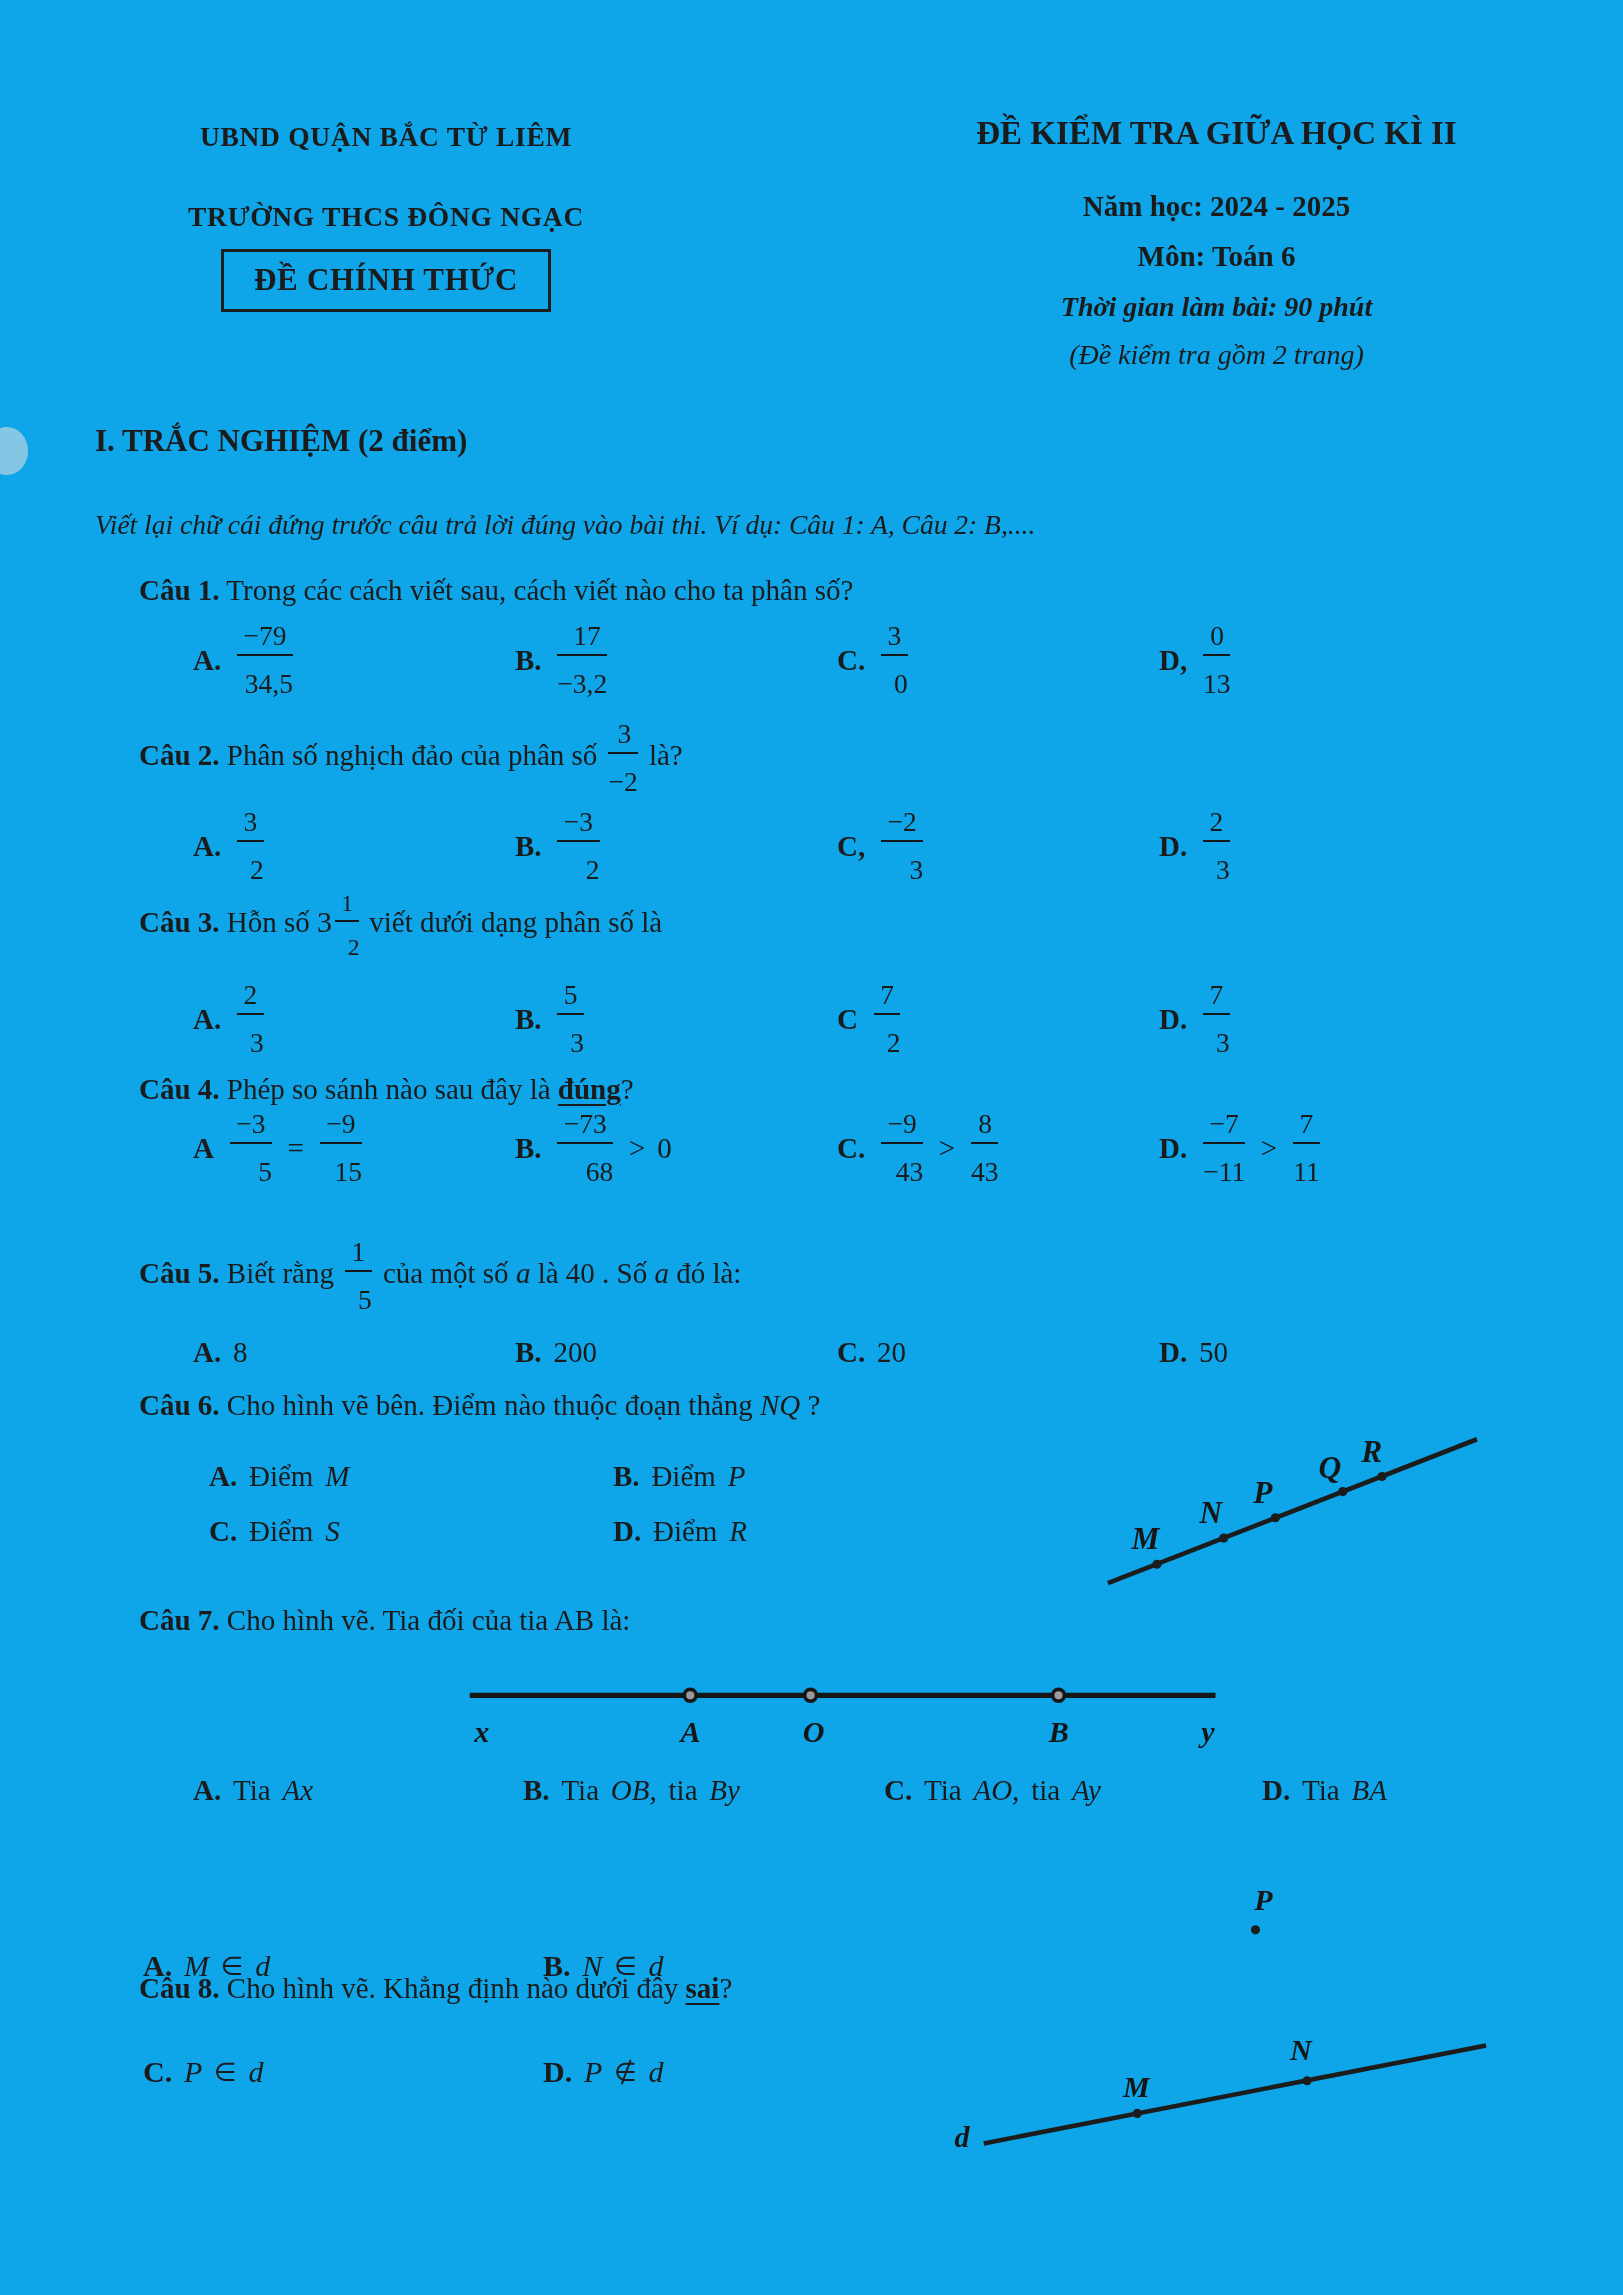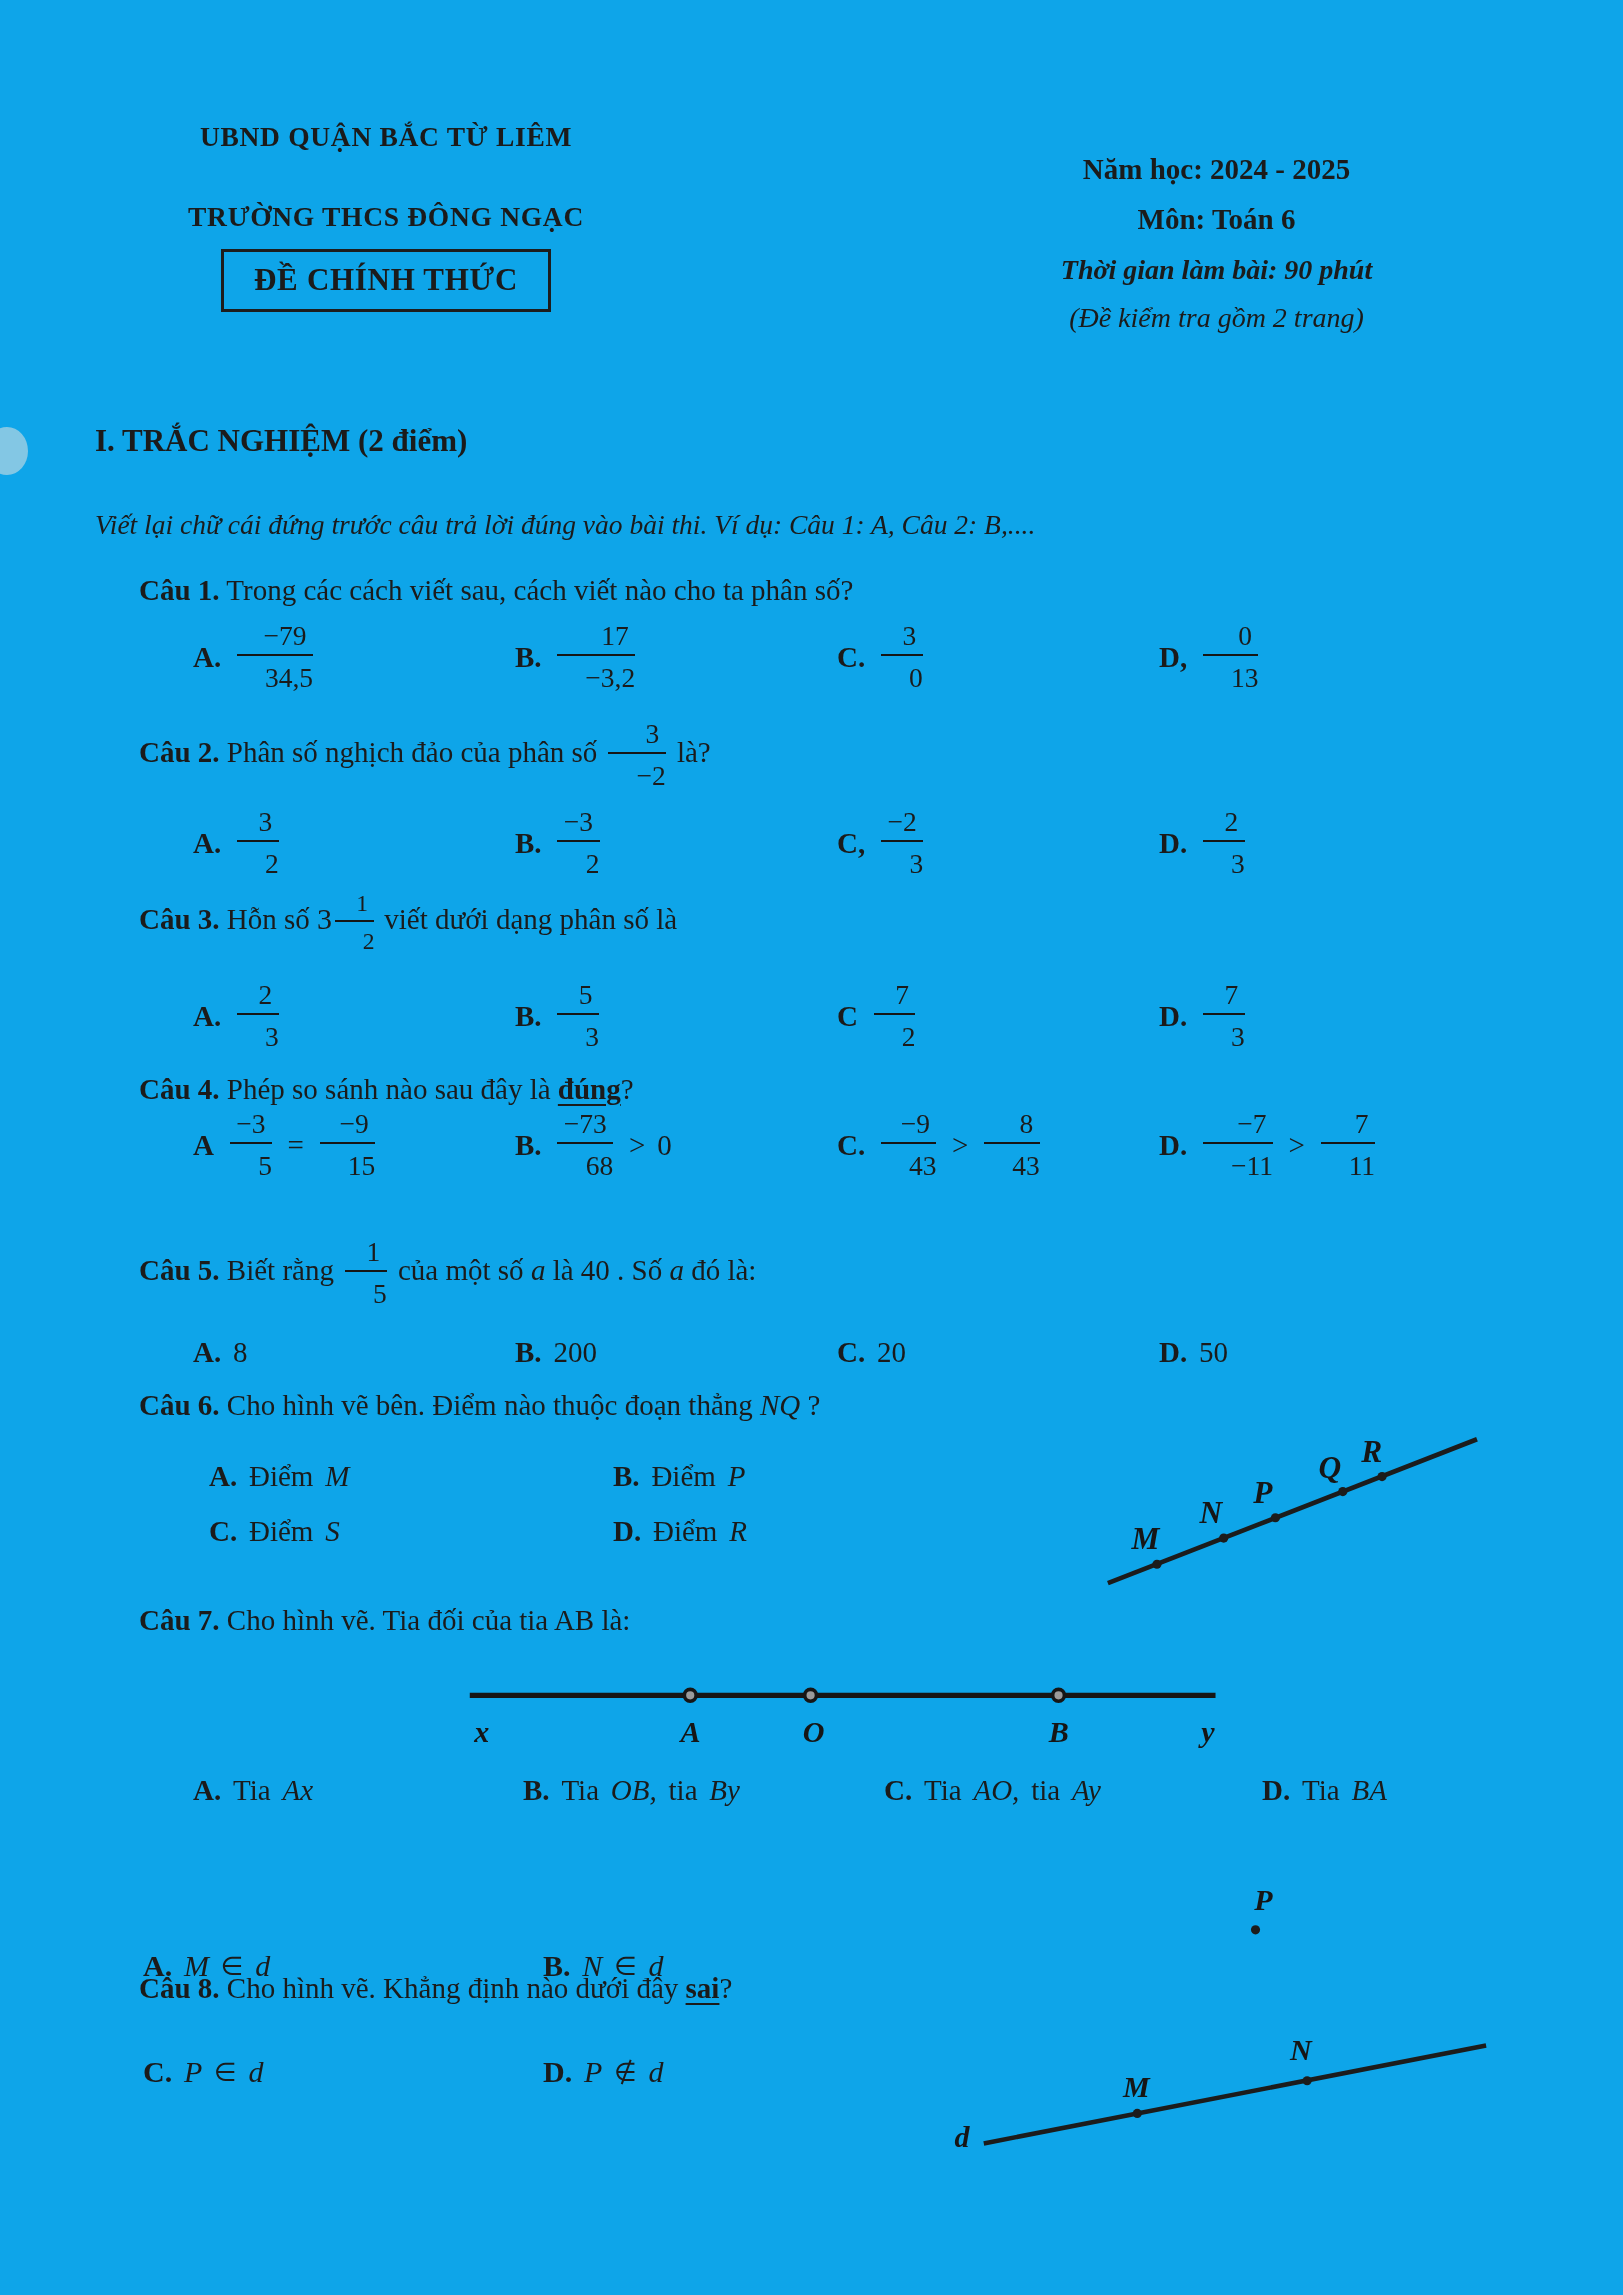--- a/index.html
+++ b/index.html
@@ -26,21 +26,21 @@
   
   .sec-h{position:absolute;left:95px;top:423px;font-size:31px;font-weight:bold;}
   .instr{position:absolute;left:95px;top:509px;font-size:27.5px;font-style:italic;}
   
   .qline{position:absolute;left:95px;font-size:29px;white-space:nowrap;}
   .qno{font-weight:bold;margin-left:44px;}
   .emph{font-weight:bold;text-decoration:underline;text-decoration-thickness:2px;text-underline-offset:4.6px;}
   .mi{font-style:italic;}
   .frac{display:inline-block;text-align:right;font-size:27.5px;line-height:1.18;vertical-align:middle;margin:0 3.9px;}
   .frac .num{display:block;border-bottom:2.6px solid #161616;padding:0 6.5px 2px;}
-  .frac .den{display:block;padding-top:6px;margin-left:28px;}
+  .frac .den{display:block;padding-top:12px;}
   .frac.small{font-size:23.6px;margin:0 2.6px;}
   .whole{font-size:30px;}
   
   .opts{position:absolute;left:0;right:0;display:flex;align-items:center;font-size:29px;}
   .opts .opt{display:flex;align-items:center;gap:11.8px;white-space:nowrap;}
   .ol{font-weight:bold;}
   .opts4{padding-left:193px;}
   .opts4 .opt{flex:0 0 322px;}
   .opts2{padding-left:209px;}
   .opts2 .opt{flex:0 0 404px;}
@@ -65,20 +65,21 @@
 <div class="page">
   <div class="smudge"></div>
 
   <div class="h-left">
     <div class="l1">UBND QUẬN BẮC TỪ LIÊM</div>
     <div class="l2">TRƯỜNG THCS ĐÔNG NGẠC</div>
     <div><span class="stamp">ĐỀ CHÍNH THỨC</span></div>
   </div>
 
   <div class="h-right">
+    <div class="t1">ĐỀ KIỂM TRA GIỮA HỌC KÌ II</div>
     <div class="t2">Năm học: 2024 - 2025</div>
     <div class="t3">Môn: Toán 6</div>
     <div class="t4">Thời gian làm bài: 90 phút</div>
     <div class="t5">(Đề kiểm tra gồm 2 trang)</div>
   </div>
 
   <div class="sec-h">I. TRẮC NGHIỆM (2 điểm)</div>
   <div class="instr">Viết lại chữ cái đứng trước câu trả lời đúng vào bài thi. Ví dụ: Câu 1: A, Câu 2: B,....</div>
 
   <div class="qline" style="top:574px">

